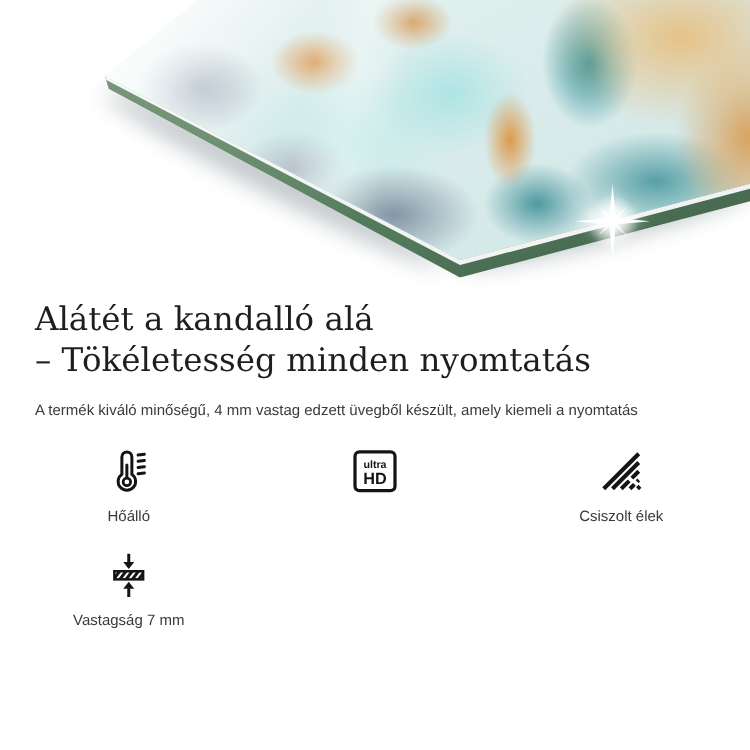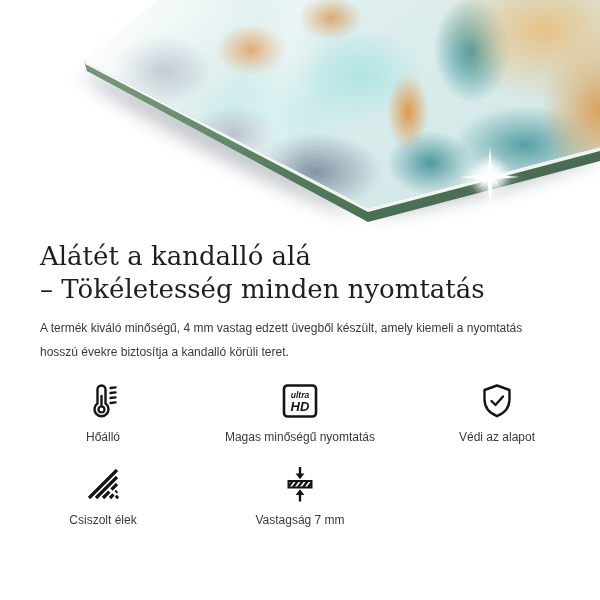--- a/index.html
+++ b/index.html
@@ -56,39 +56,39 @@
   .sparkle {
     position: absolute; left: 459px; top: 146px; width: 62px; height: 62px;
     filter: drop-shadow(0 0 5px rgba(255,255,255,.95));
   }
   .sparkle::before {
     content: ""; position: absolute; inset: 8px; border-radius: 50%;
     background: radial-gradient(circle, rgba(255,255,255,.95) 0%, rgba(255,255,255,0) 65%);
   }
 
   
-  .content { padding: 0 40px; }
+  .content { padding: 0 28px; }
   h1 {
     margin: 10px 0 0 0;
     font-family: "DejaVu Serif", "Liberation Serif", serif;
     font-weight: 400; font-size: 26px; line-height: 33px;
     color: var(--text-heading); letter-spacing: 0;
   }
   h1 span { display: block; }
   .desc { margin: 10px 0 0 0; font-size: 12px; line-height: 24px; color: var(--text-body); }
   .desc span { display: block; white-space: nowrap; }
 
   
   .features {
     width: 584px; margin: 17px auto 0 auto;
     display: grid; grid-template-columns: 190px 204px 190px;
     row-gap: 19px; justify-items: center;
   }
   .feature { text-align: center; }
-  .f-icon { width: 40px; height: 40px; margin: 0 auto; color: var(--icon-stroke); font-style: italic; }
+  .f-icon { width: 40px; height: 40px; margin: 0 auto; color: var(--icon-stroke); }
   .f-icon svg { display: block; }
   .f-label {
     display: block; margin-top: 9px; font-size: 12px; line-height: 15px;
     color: var(--text-body); white-space: nowrap;
   }
 </style>
 </head>
 <body>
 
 <div class="hero">
@@ -107,21 +107,20 @@
   </div>
 </div>
 
 <div class="content">
   <h1>
     <span>Alátét a kandalló alá</span>
     <span>– Tökéletesség minden nyomtatás</span>
   </h1>
   <p class="desc">
     <span>A termék kiváló minőségű, 4 mm vastag edzett üvegből készült, amely kiemeli a nyomtatás</span>
-    <span>hosszú évekre biztosítja a kandalló körüli teret.</span>
   </p>
 </div>
 
 <div class="features">
 
   <div class="feature">
     <div class="f-icon">
       <svg viewBox="0 0 40 40" width="40" height="40" fill="none" stroke="currentColor" stroke-width="2.4" stroke-linecap="round" stroke-linejoin="round">
         <path d="M14.5 22.5 V8.5 a4 4 0 0 1 8 0 V22.5 a7 7 0 1 1 -8 0 Z"></path>
         <line x1="18.5" y1="15" x2="18.5" y2="25"></line>
@@ -136,32 +135,22 @@
   </div>
 
   <div class="feature">
     <div class="f-icon">
       <svg viewBox="0 0 40 40" width="40" height="40">
         <rect x="4" y="4.5" width="32" height="31" rx="3.5" fill="none" stroke="currentColor" stroke-width="2.6"></rect>
         <text x="20" y="17" text-anchor="middle" font-family="Liberation Sans, sans-serif" font-size="8.5" font-weight="bold" fill="currentColor">ultra</text>
         <text x="20" y="30" text-anchor="middle" font-family="Liberation Sans, sans-serif" font-size="13" font-weight="bold" fill="currentColor">HD</text>
       </svg>
     </div>
-    <span class="f-label">Magas minőségű nyomtatás</span>
   </div>
 
-  <div class="feature">
-    <div class="f-icon">
-      <svg viewBox="0 0 40 40" width="40" height="40" fill="none" stroke="currentColor" stroke-width="2.4" stroke-linecap="round" stroke-linejoin="round">
-        <path d="M20 4.5 L32.5 9 V18.5 C32.5 26.5 27.5 32 20 35.2 C12.5 32 7.5 26.5 7.5 18.5 V9 Z"></path>
-        <path d="M14.5 20 L18.5 24 L26 15.5"></path>
-      </svg>
-    </div>
-    <span class="f-label">Védi az alapot</span>
-  </div>
 
 
   <div class="feature">
     <div class="f-icon">
       <svg viewBox="0 0 40 40" width="40" height="40" fill="none" stroke="currentColor" stroke-width="3.2" stroke-linecap="butt">
         <line x1="6" y1="34" x2="34" y2="6"></line>
         <line x1="13" y1="34" x2="34" y2="13"></line>
         <line x1="20" y1="34" x2="34" y2="20" stroke-dasharray="9 3"></line>
         <line x1="27" y1="34" x2="34" y2="27" stroke-dasharray="5 3"></line>
         <line x1="33" y1="34" x2="35" y2="32"></line>

